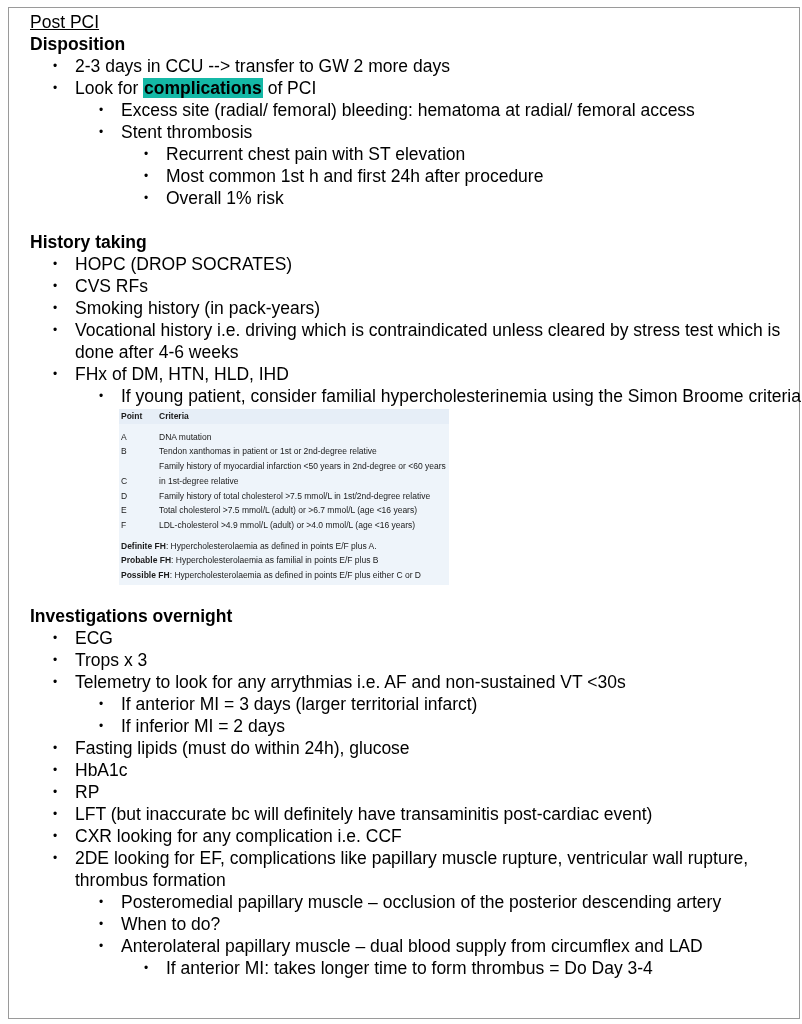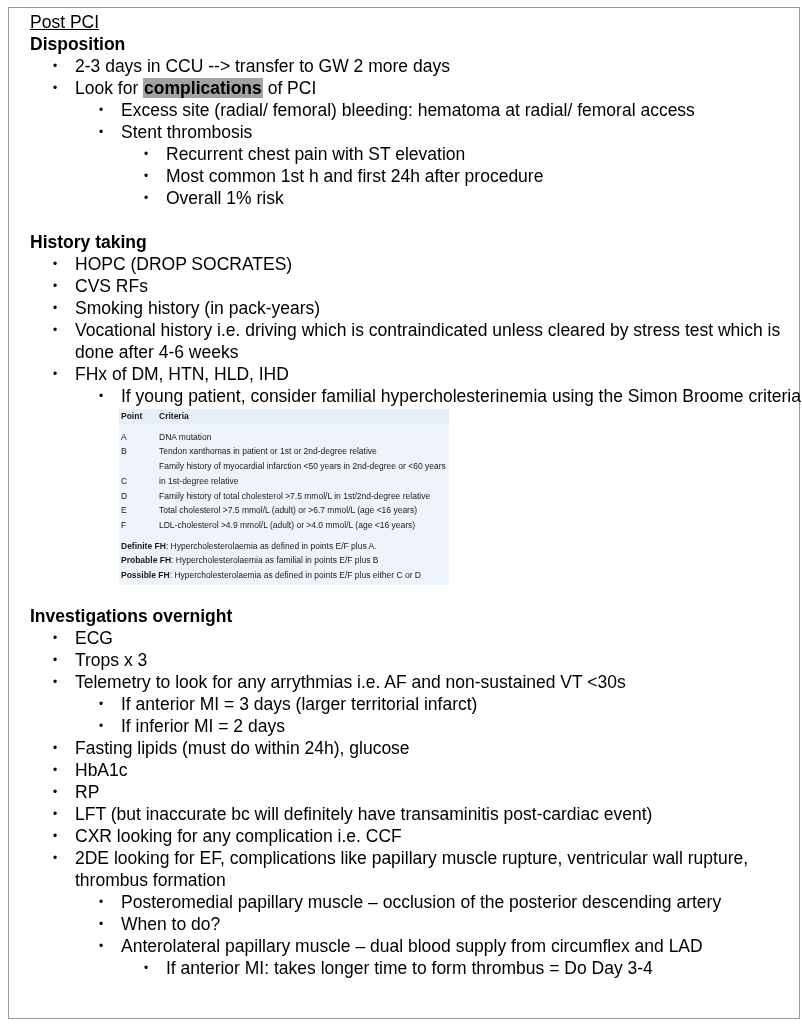--- a/index.html
+++ b/index.html
@@ -13,21 +13,21 @@
   .heading { font-weight: bold; }
   ul { list-style: none; margin: 0; padding: 0; }
   li { position: relative; }
   li::before { content: "•"; position: absolute; font-size: 12px; }
   .l1 { padding-left: 45px; }
   .l1::before { left: 23px; }
   .l2 { padding-left: 91px; }
   .l2::before { left: 69px; }
   .l3 { padding-left: 136px; }
   .l3::before { left: 114px; }
-  .hl { background: #a3a3a3; font-weight: bold; padding: 0 1px; }
+  .hl { background: #14b8a6; font-weight: bold; padding: 0 1px; }
   .gap { height: 22px; }
   .fhtable { margin: 2px 0 6px 89px; width: 330px; background: #eef4fa;
              font-size: 8.5px; line-height: 14.7px; color: #1a1a1a; padding: 0 0 2px 0; }
   .fhrow { display: flex; align-items: flex-end; }
   .fhrow .pt { width: 38px; padding-left: 2px; }
   .fhrow .cr { flex: 1; }
   .fhhead { font-weight: bold; background: #e6eef7; }
   .fhsp { height: 6px; }
   .fhdef b { font-weight: bold; }
   .fhdef { padding-left: 2px; }

